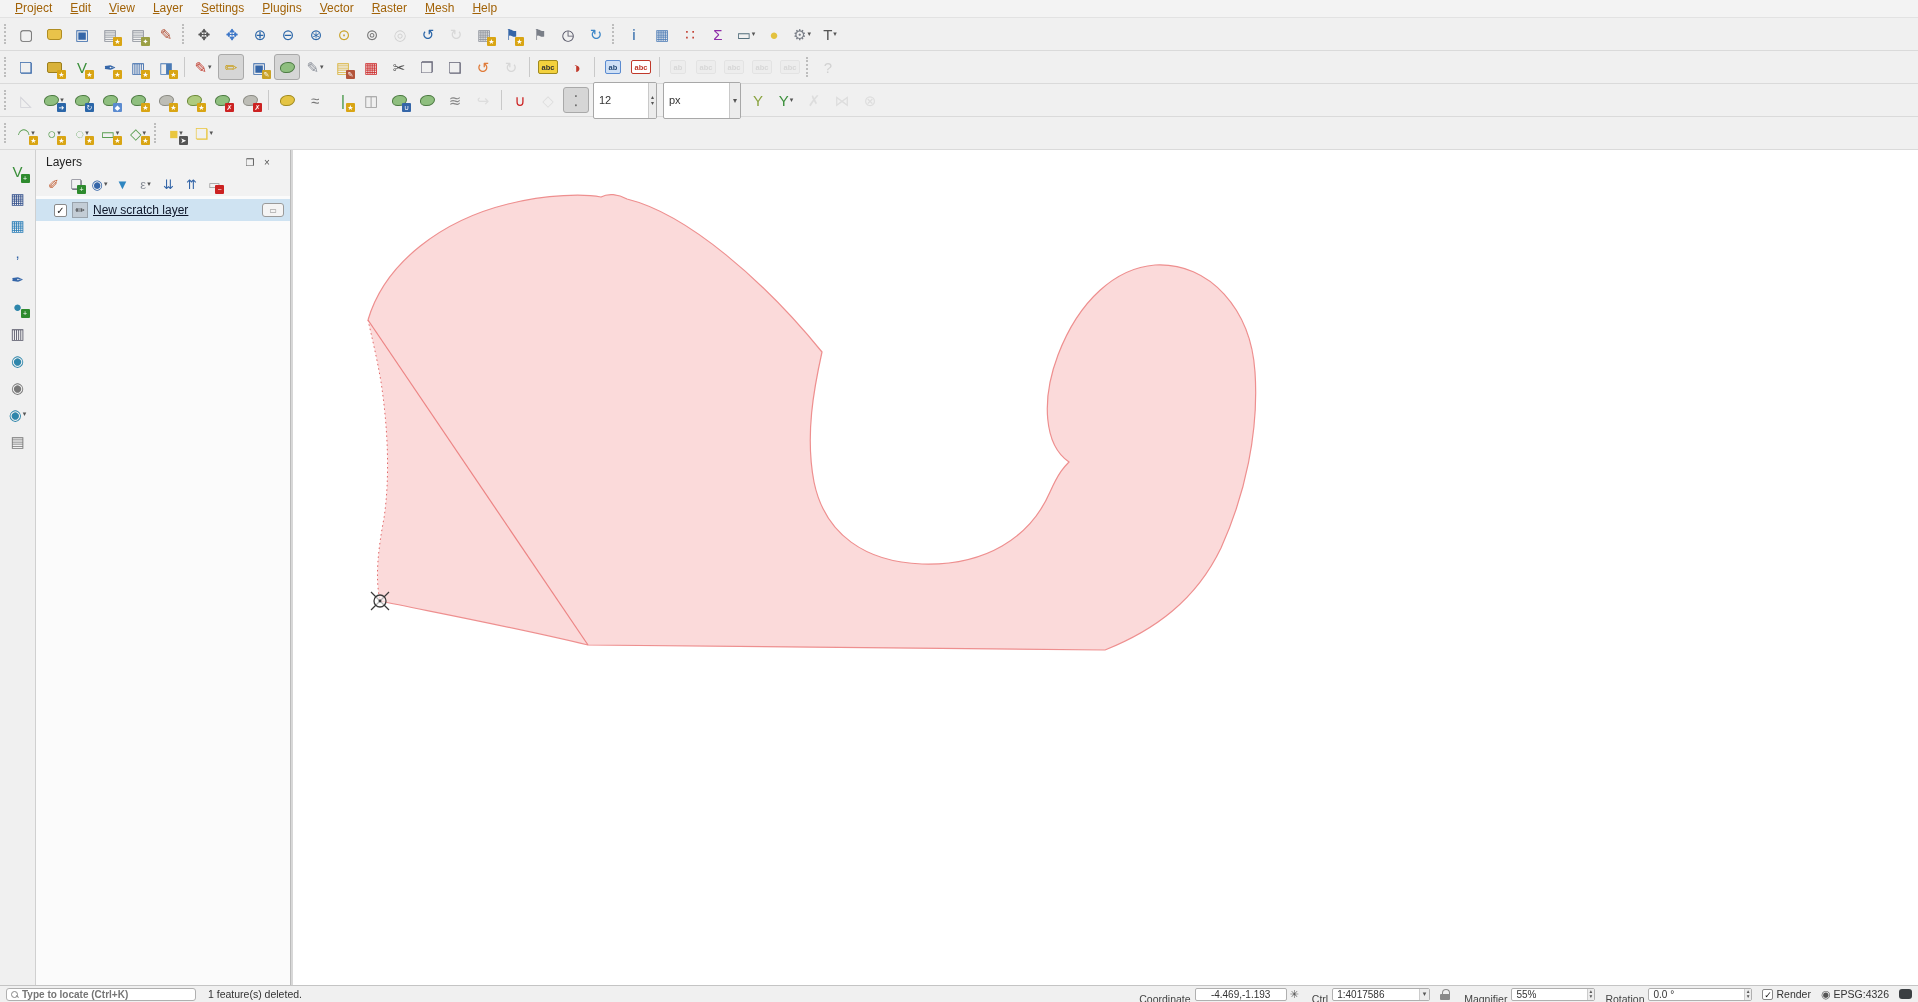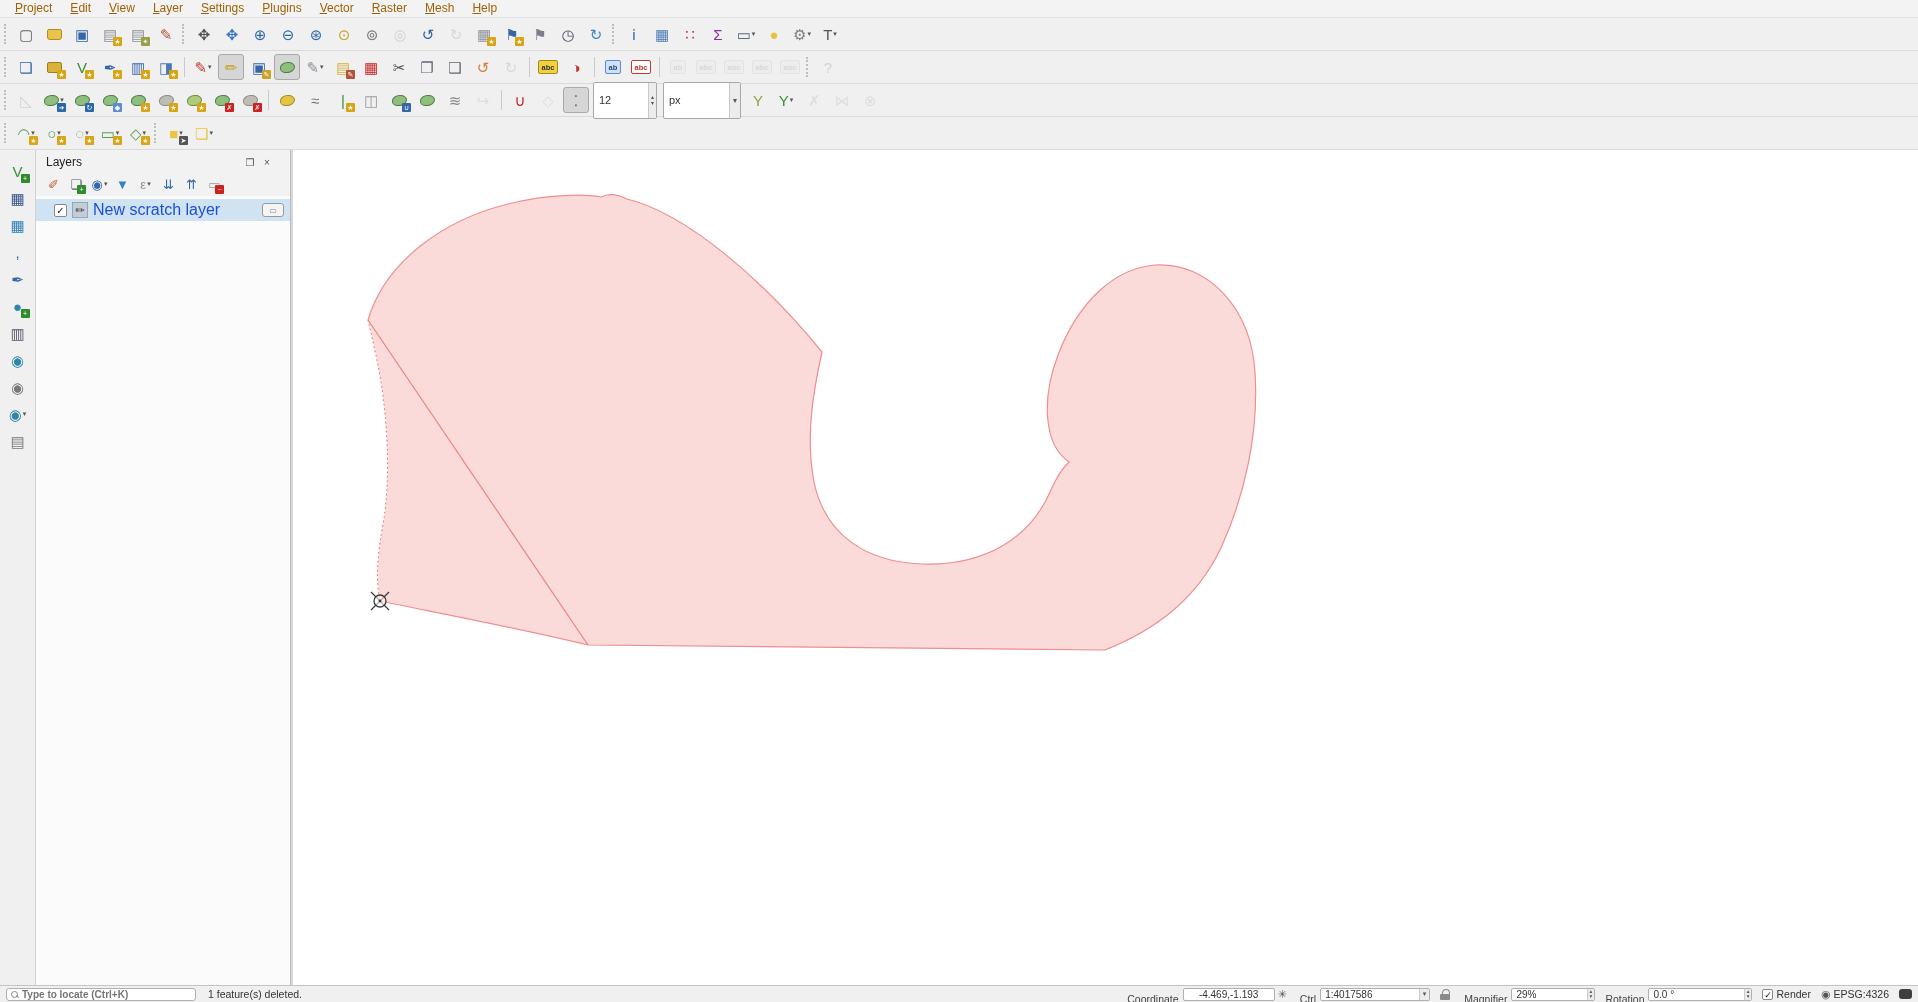--- a/index.html
+++ b/index.html
@@ -61,21 +61,21 @@
   .panel-toolbar { height:24px; display:flex; align-items:center; padding-left:6px; }
   .panel-toolbar .tbtn { width:21px; height:21px; }
   .panel-toolbar .glyph { font-size:13px; }
   .layer-list { flex:1; background:#fbfbfb; padding-top:3px; }
   .layer-row { height:22px; background:#cfe3f2; display:flex; align-items:center;
     padding-left:18px; }
   .lyr-check { width:13px; height:13px; background:#fff; border:1px solid #8a8a8a;
     border-radius:2px; font-size:10px; line-height:11px; text-align:center; color:#222; }
   .lyr-icon { width:16px; height:16px; background:#c3cdd6; border:1px solid #9aa4ad;
     margin:0 5px; font-size:11px; line-height:14px; text-align:center; }
-  .lyr-label { font-size:16px; color:#1d4ed8; flex:1; }
+  .lyr-label { font-size:12px; text-decoration:underline; color:#0f172a; flex:1; }
   .lyr-indicator { width:22px; height:14px; border:1px solid #9a9a9a; border-radius:3px;
     background:#f4f4f4; margin-right:6px; font-size:8px; color:#888; display:flex;
     align-items:center; justify-content:center; }
   .splitter { width:2px; background:#d8d8d8; }
 
   .canvas { flex:1; background:#fff; position:relative; }
   .canvas svg { position:absolute; inset:0; }
 
   
   .statusbar { position:absolute; left:0; bottom:0; width:100%; height:17px;
@@ -586,30 +586,30 @@
   <span>1 feature(s) deleted.</span>
   <span class="sb-spacer"></span>
 
   <span class="sb-label">Coordinate</span>
   <span class="sb-input" style="width:92px">
     <input value="-4.469,-1.193" style="">
   </span>
   <span class="sb-icon">✳</span>
 
   <span class="sb-label">Ctrl</span>
-  <span class="sb-input sb-combo" style="width:110px">
+  <span class="sb-input sb-combo" style="width:98px">
     <span>1:4017586</span>
     <span class="sb-dd">▾</span>
   </span>
 
   <span class="lock-icon"></span>
 
   <span class="sb-label">Magnifier</span>
   <span class="sb-input sb-combo" style="width:84px">
-    <span>29%</span>
+    <span>55%</span>
     <span class="sb-spinarr">
       <span>▴</span>
         <span>▾</span>
     </span>
   </span>
 
   <span class="sb-label">Rotation</span>
   <span class="sb-input sb-combo" style="width:104px">
     <span>0.0 °</span>
     <span class="sb-spinarr">

